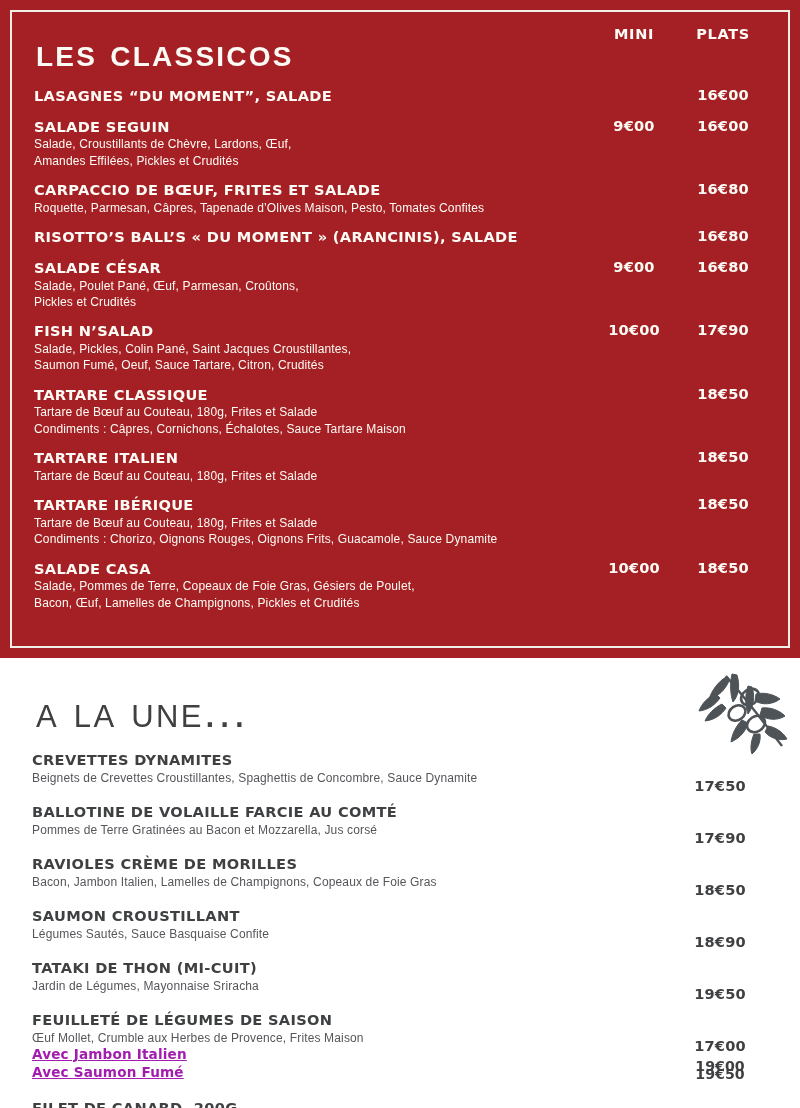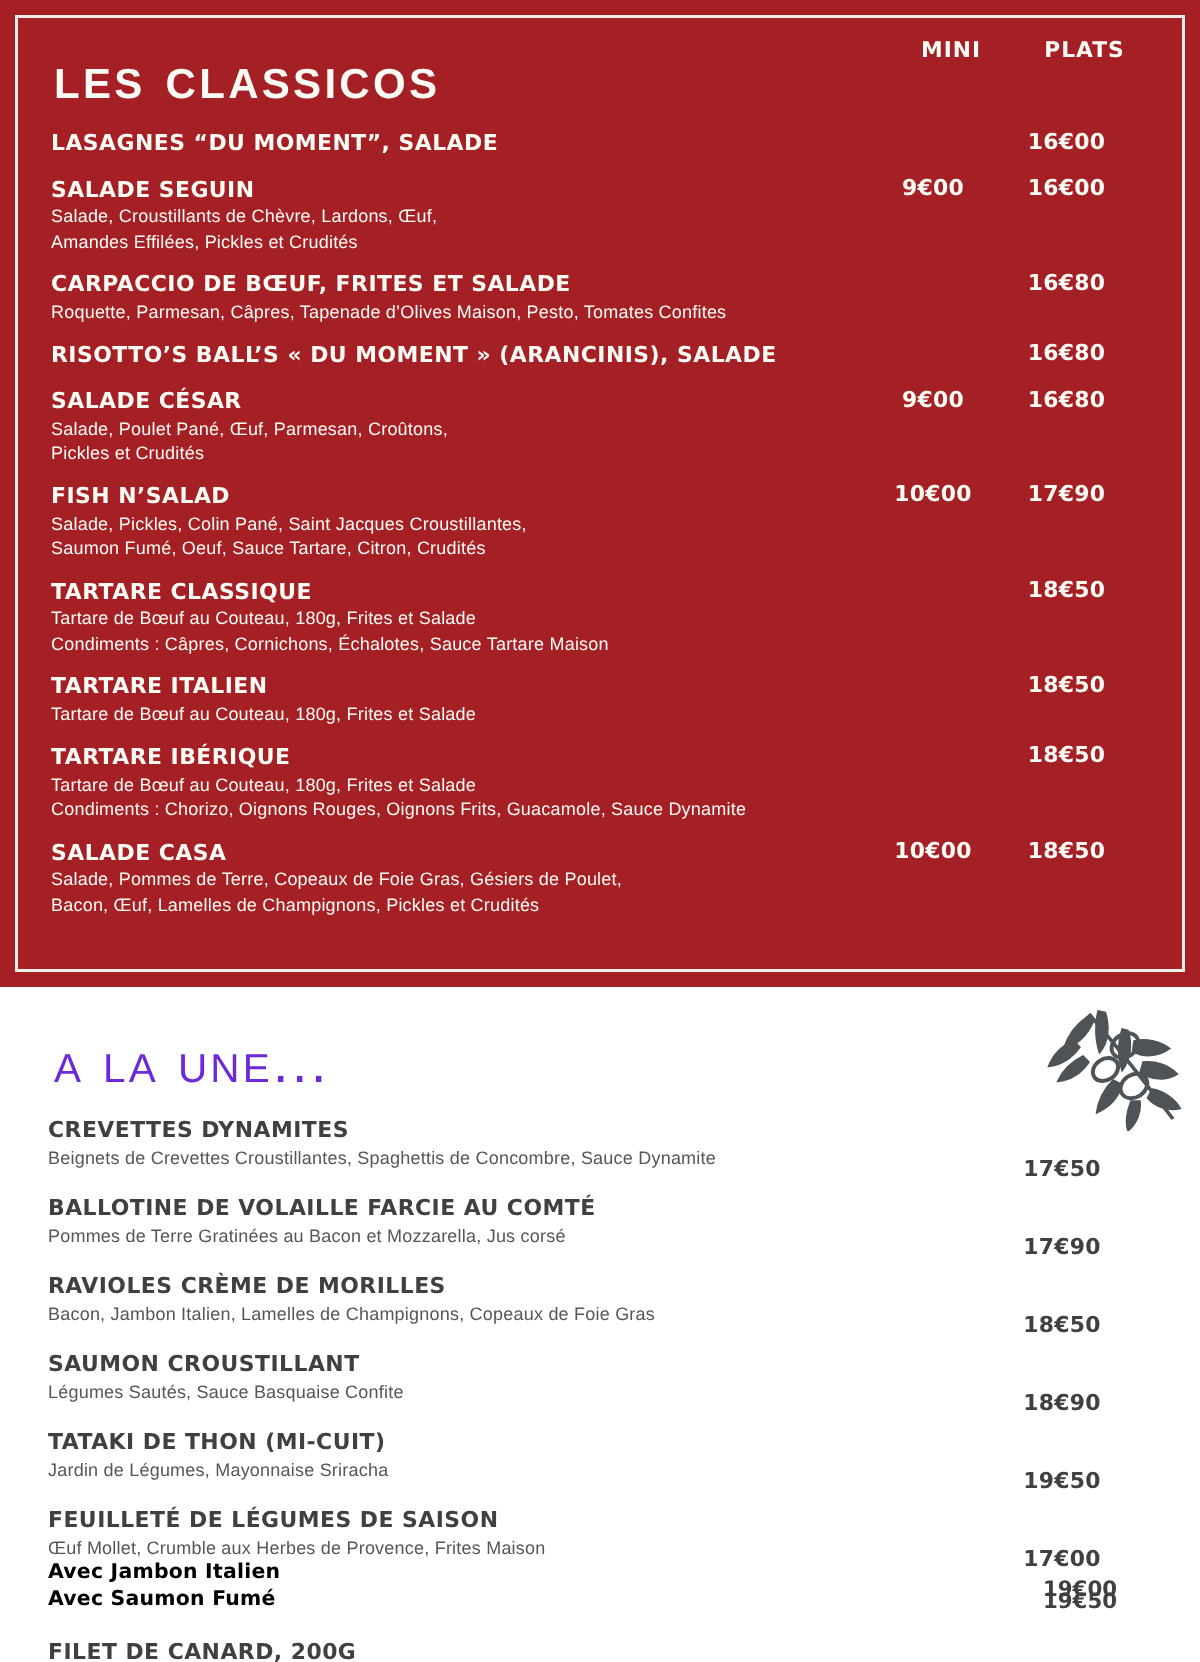--- a/index.html
+++ b/index.html
@@ -50,23 +50,23 @@
     font-variant: small-caps;
     text-transform: lowercase;
     font-size: 40px;
   }
   .section-title.on-red {
     color: #FDFBF5;
     padding: 6px 0 14px 2px;
     font-weight: bold;
   }
   .section-title.on-white {
-    color: #6d28d9;
+    color: #404040;
     padding: 14px 0 16px 4px;
-    font-size: 38px;
+    font-size: 44px;
   }
 
   
   .col-headers {
     position: absolute;
     top: 14px;
     right: 22px;
     display: flex;
     align-items: baseline;
   }
@@ -117,21 +117,21 @@
     line-height: 1.3;
     letter-spacing: 0.012em;
     margin: 0;
     font-family: "DejaVu Sans", sans-serif;
   }
 
   
   .prices {
     position: absolute;
     top: 0;
-    right: 12px;
+    right: 0;
     display: flex;
     align-items: baseline;
   }
   .price {
     font-size: 14.6px;
     font-weight: bold;
     letter-spacing: 0.012em;
     text-align: center;
     font-family: "DejaVu Sans", sans-serif;
     white-space: nowrap;
@@ -151,21 +151,21 @@
   }
 
   
   .on-red .item-name,
   .on-red .item-desc,
   .on-red .item-sub,
   .on-red .price { color: #FDFBF5; }
 
   .on-white .item-name  { color: #3F4042; }
   .on-white .item-desc  { color: #55565A; }
-  .on-white .item-sub   { color: #000000; }
+  .on-white .item-sub   { color: #a21caf; text-decoration: underline; }
   .on-white .price,
   .on-white .sub-price  { color: #3F4042; }
 
   
   .on-red .menu-row  { margin-bottom: 11px; }
   .on-white .menu-row { margin-bottom: 16px; }
   .on-white .row-body { padding-right: 140px; }
   .on-white .price.plats { width: 100px; margin-top: 27px; }
   .on-white .sub-price { width: 100px; }
 

